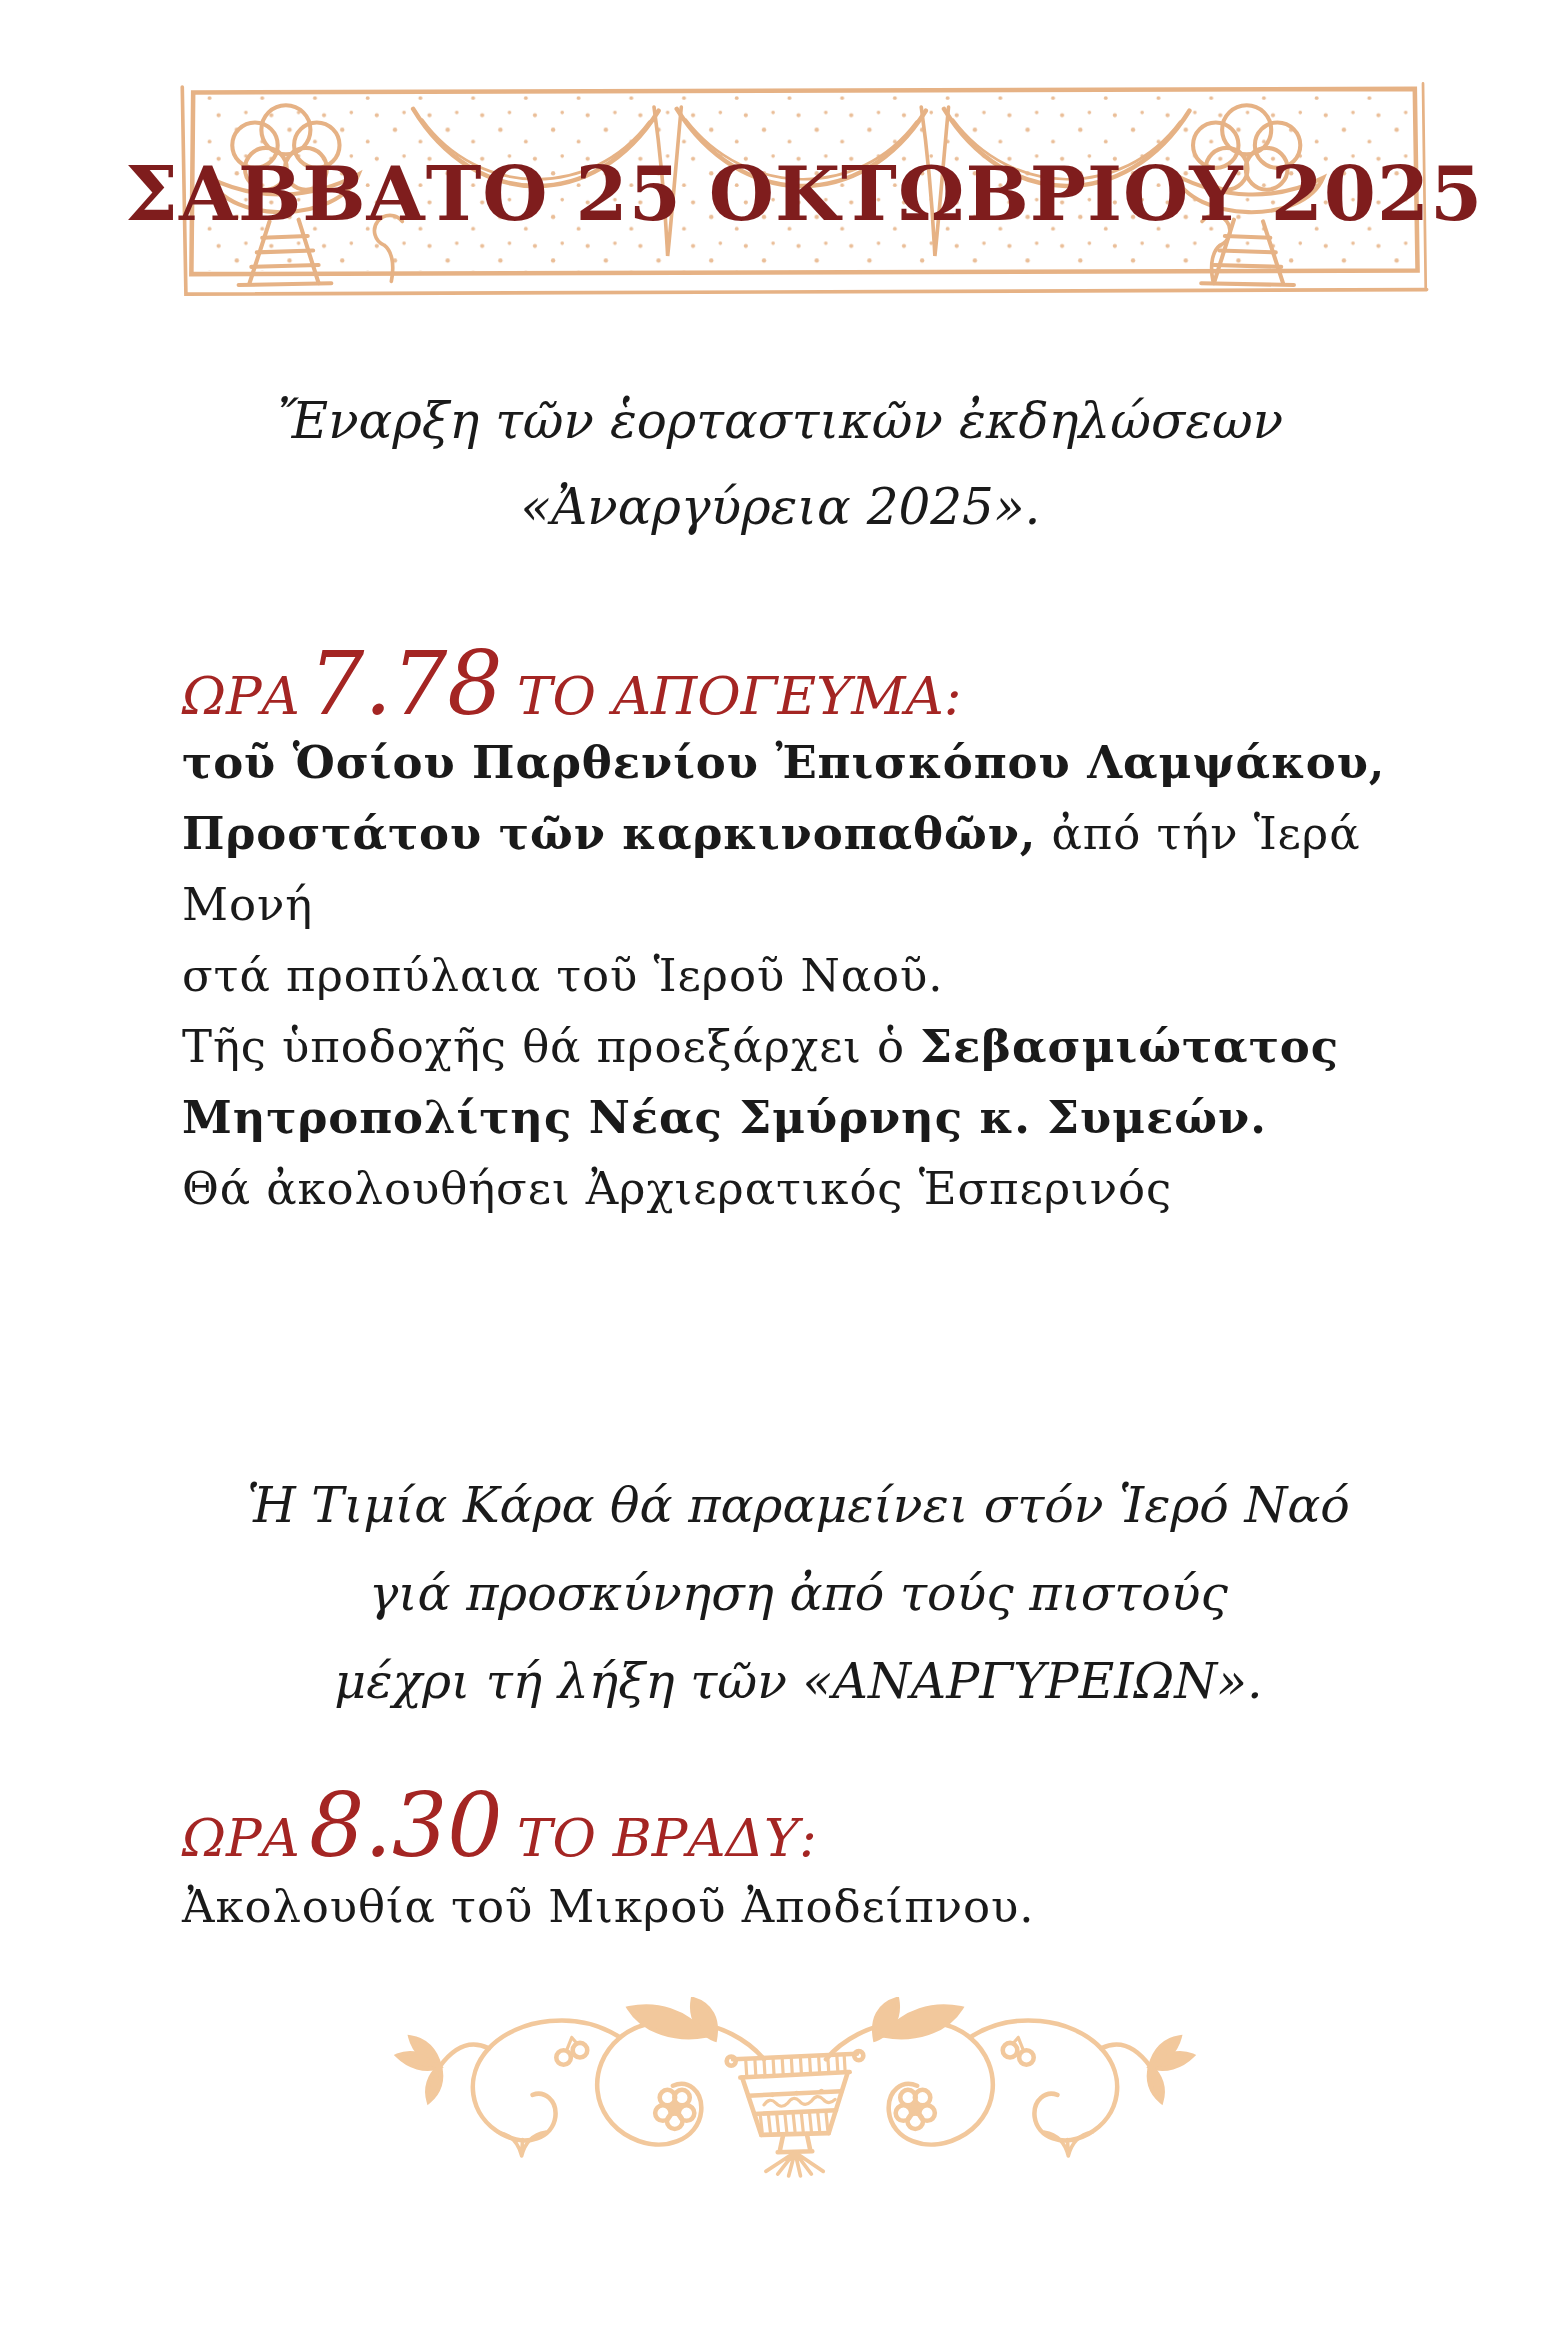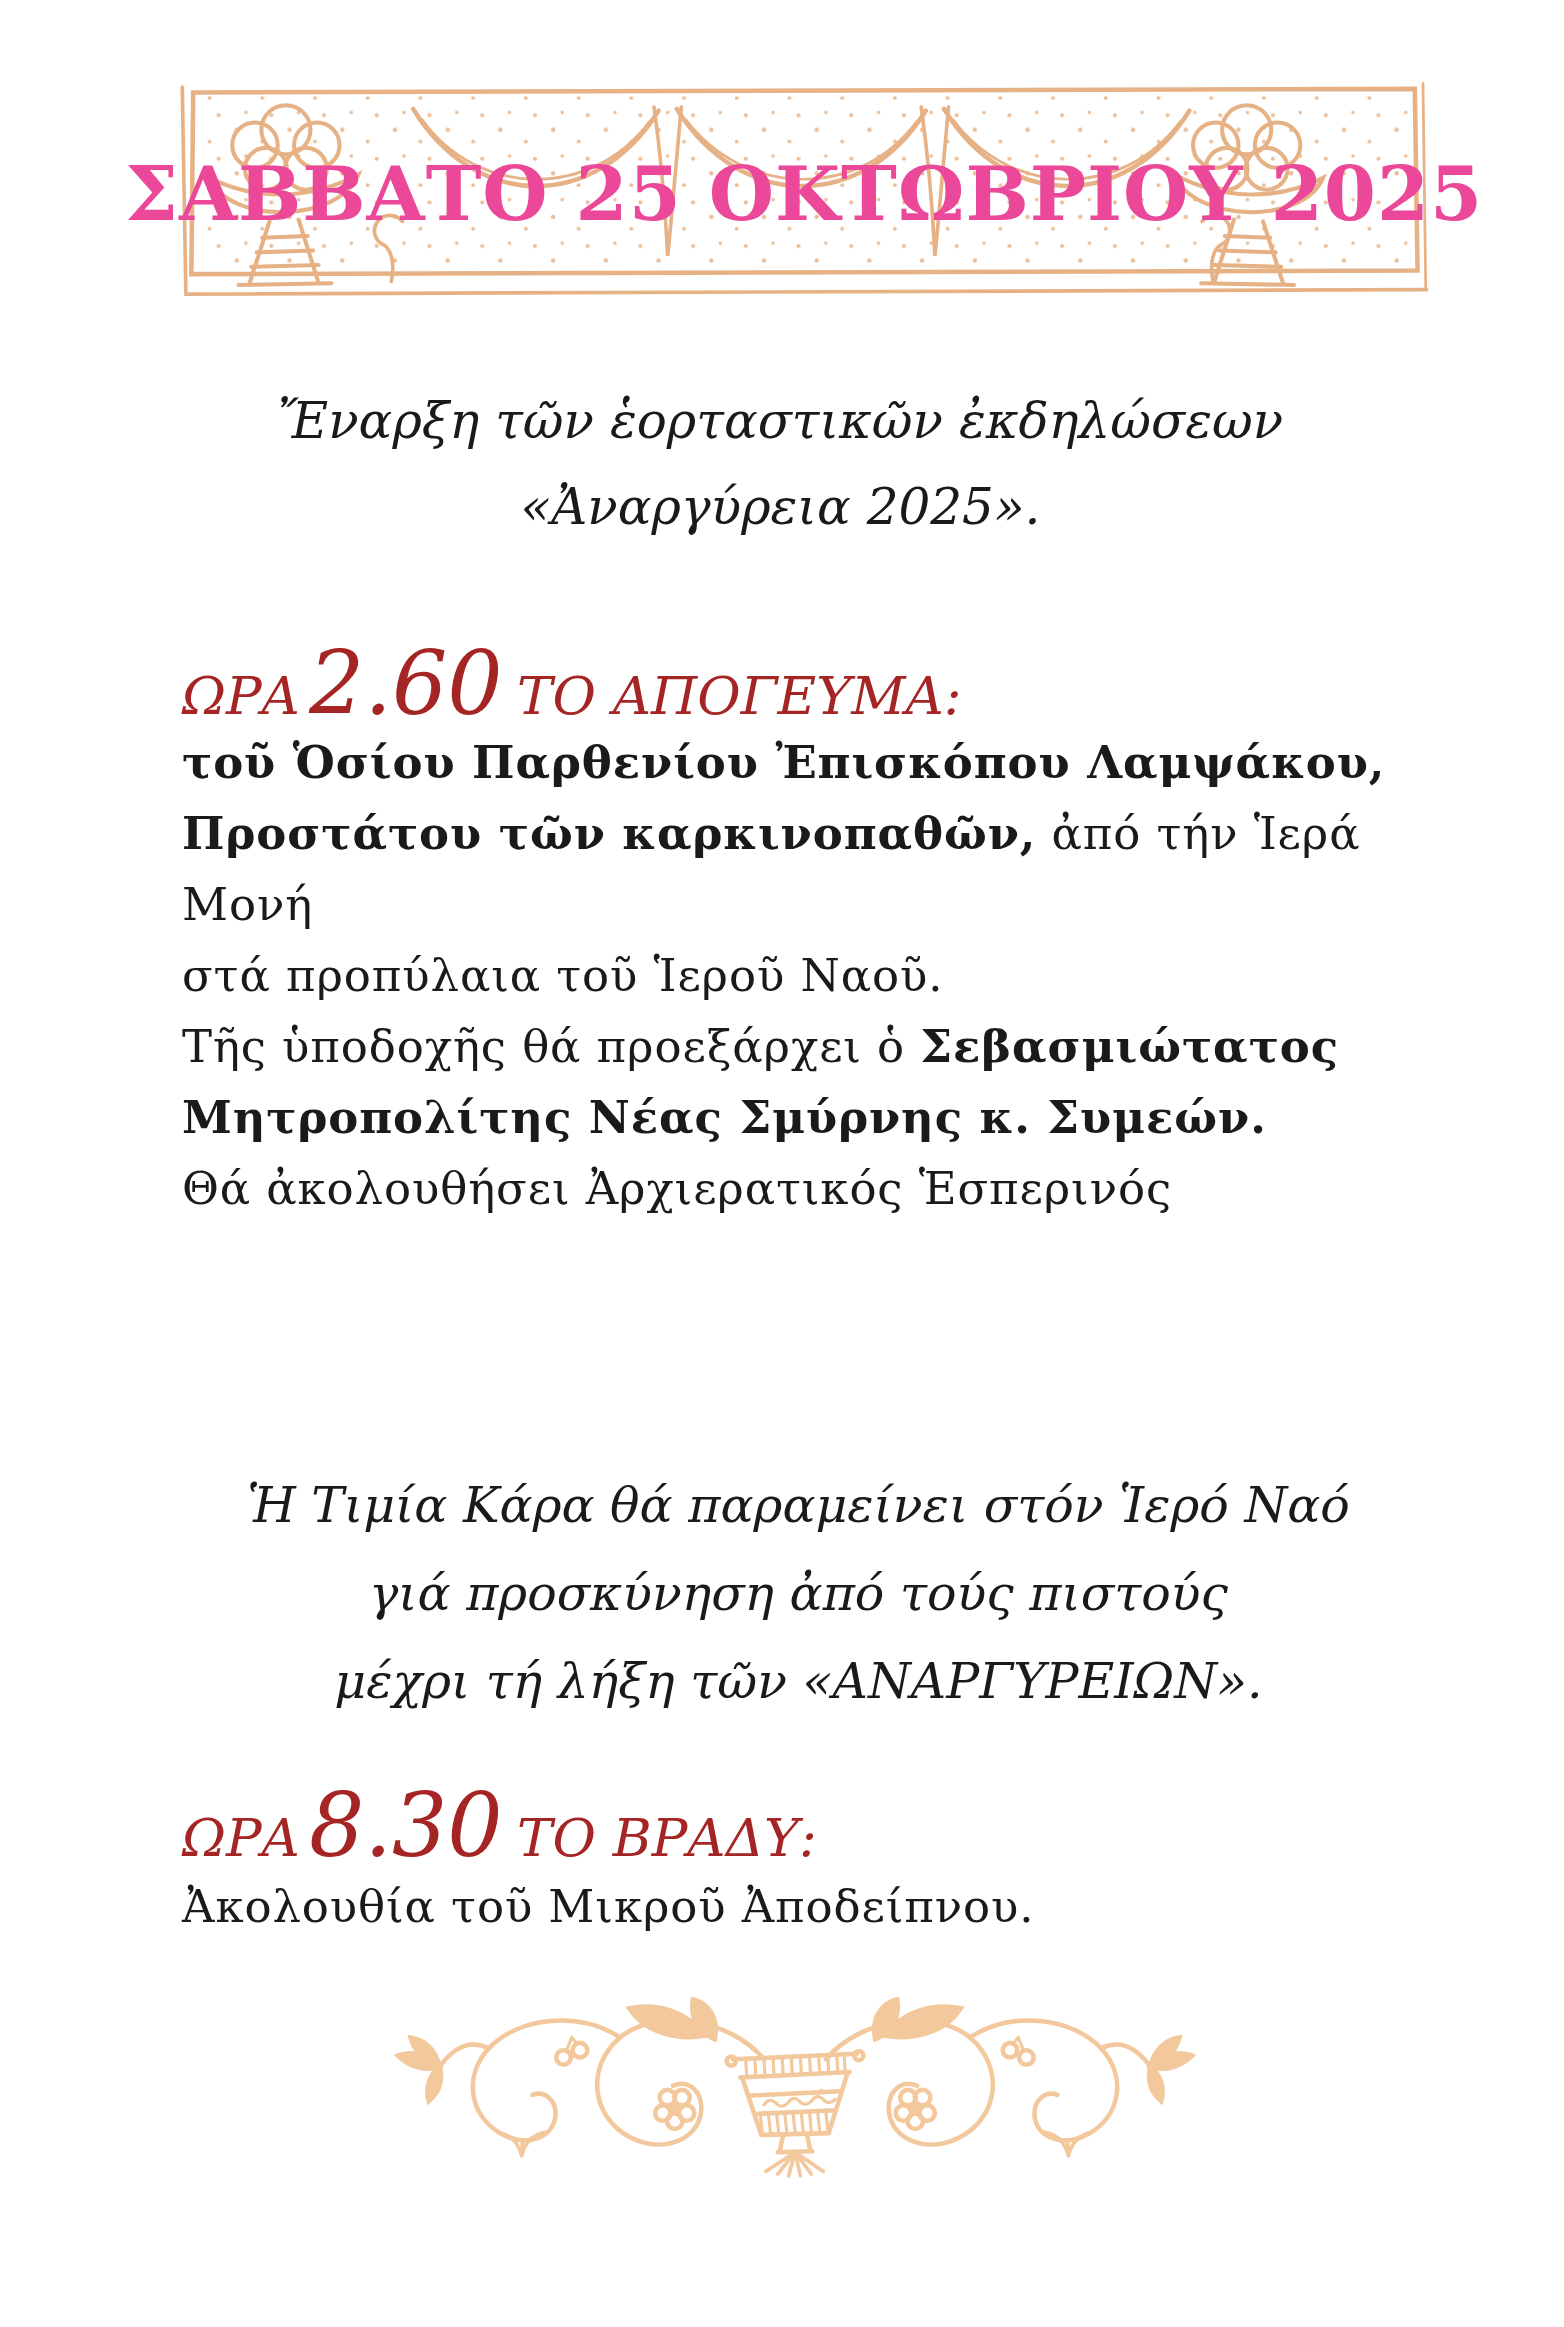--- a/index.html
+++ b/index.html
@@ -8,21 +8,21 @@
     font-family:"DejaVu Serif","DejaVu Sans","Liberation Serif",serif;
     color:#1a1a1a;overflow:hidden;
   }
   .abs{position:absolute;}
   
   .banner{left:175px;top:78px;width:1258px;height:227px;}
   .banner svg{position:absolute;left:0;top:0;width:100%;height:100%;}
   .banner-title{
     position:absolute;left:0;top:0;width:100%;height:100%;
     display:flex;align-items:center;justify-content:center;
-    font-size:75px;font-weight:bold;color:#ec4899;letter-spacing:0.9px;
+    font-size:75px;font-weight:bold;color:#7f1d1d;letter-spacing:0.9px;
     padding-top:5.5px;box-sizing:border-box;white-space:nowrap;
   }
   
   .intro{left:0;top:396px;width:1565px;text-align:center;font-style:italic;font-size:50px;}
   .intro p{margin:0 4px 36px 0;line-height:1.0;}
   
   .event-heading{left:182px;color:#a42523;font-style:italic;font-size:53px;
     margin:0;white-space:nowrap;font-weight:normal;}
   .event-heading .t-big{font-size:87px;margin:0 14.5px 0 9px;}
   .eh1{top:633px;}
@@ -90,21 +90,21 @@
   </svg>
 
   <div class="banner-title">ΣΑΒΒΑΤΟ 25 ΟΚΤΩΒΡΙΟΥ 2025</div>
 </div>
 
 <div class="abs intro">
   <p>Ἔναρξη τῶν ἑορταστικῶν ἐκδηλώσεων</p>
   <p>«Ἀναργύρεια 2025».</p>
 </div>
 
-<h2 class="abs event-heading eh1"><span class="t-label">ΩΡΑ</span><span class="t-big">2.60</span><span class="t-label">ΤΟ ΑΠΟΓΕΥΜΑ:</span></h2>
+<h2 class="abs event-heading eh1"><span class="t-label">ΩΡΑ</span><span class="t-big">7.78</span><span class="t-label">ΤΟ ΑΠΟΓΕΥΜΑ:</span></h2>
 
 <div class="abs bodyblock bb1">
   <p><span class="b">τοῦ Ὁσίου Παρθενίου Ἐπισκόπου Λαμψάκου,</span></p>
   <p><span class="b">Προστάτου τῶν καρκινοπαθῶν,</span><span> ἀπό τήν Ἱερά Μονή</span></p>
   <p><span>στά προπύλαια τοῦ Ἱεροῦ Ναοῦ.</span></p>
   <p><span>Τῆς ὑποδοχῆς θά προεξάρχει ὁ </span><span class="b">Σεβασμιώτατος</span></p>
   <p><span class="b">Μητροπολίτης Νέας Σμύρνης κ. Συμεών.</span></p>
   <p><span>Θά ἀκολουθήσει Ἀρχιερατικός Ἑσπερινός</span></p>
 </div>
 

